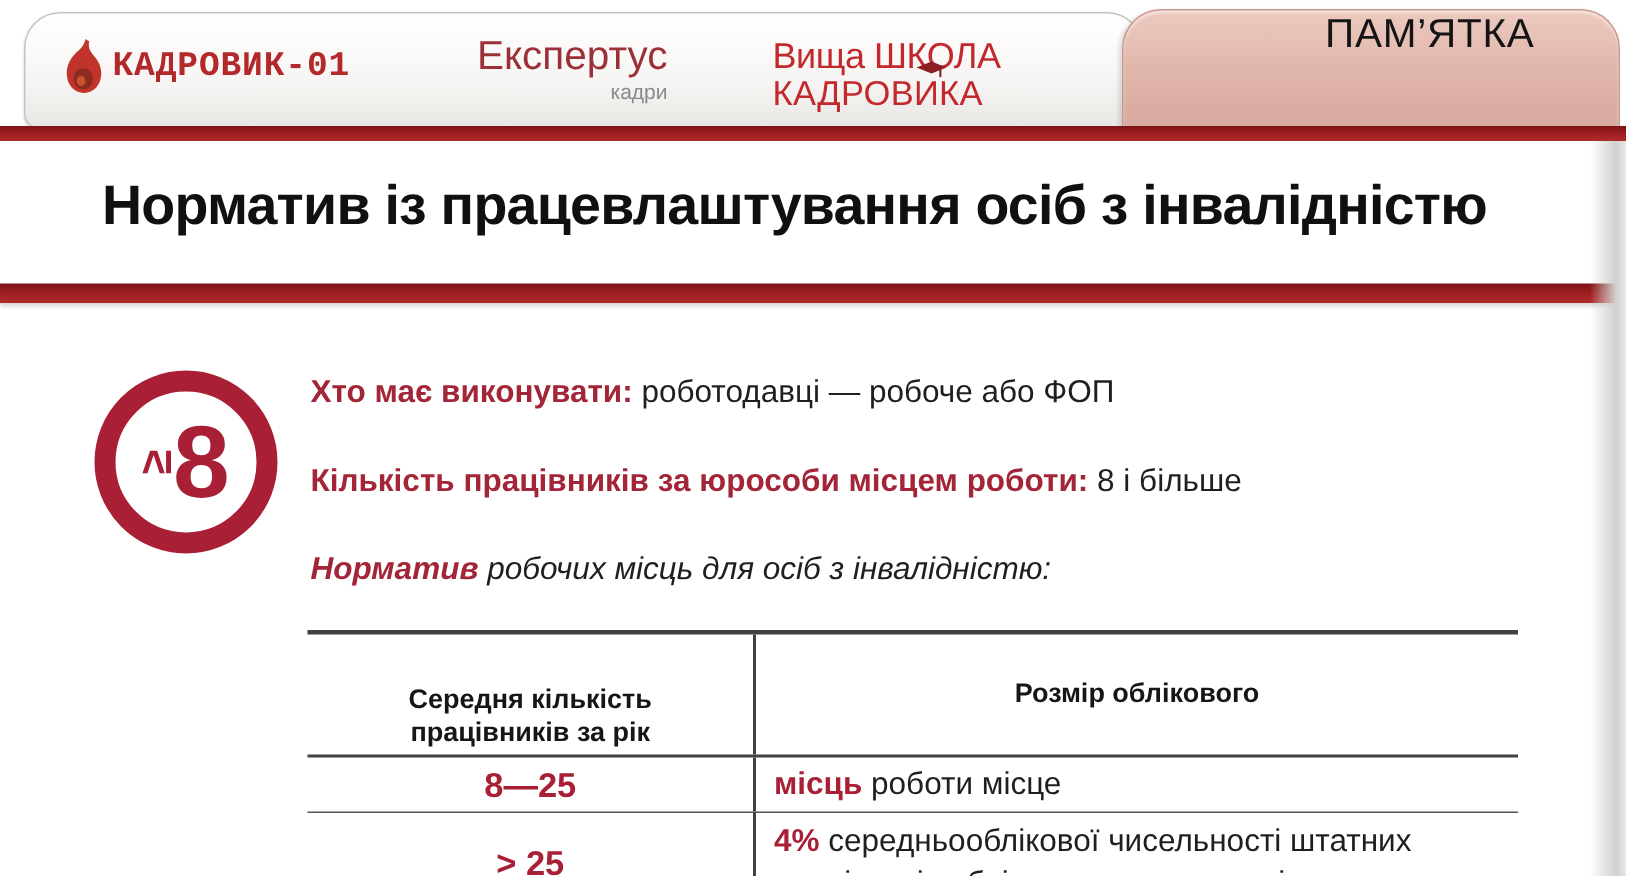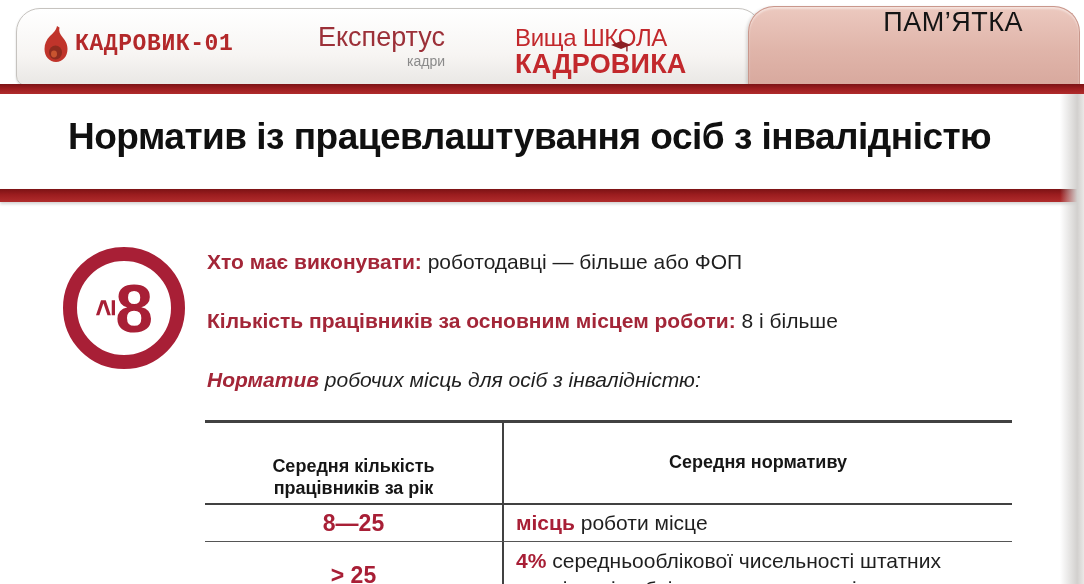--- a/index.html
+++ b/index.html
@@ -19,21 +19,21 @@
   }
   .brand-kadrovik{position:absolute;left:26px;top:16px;display:flex;align-items:center;font-family:Liberation Mono, monospace;}
   .kadrovik-text{
     font-size:23px;font-weight:bold;color:#b3282a;letter-spacing:.6px;margin-left:6px;
   }
   .brand-expertus{position:absolute;left:280px;top:14px;width:148px;text-align:right;}
   .expertus-main{font-size:27px;color:#9c3038;line-height:1.1;}
   .expertus-sub{font-size:14px;color:#8a8a8a;line-height:1.15;}
   .brand-school{position:absolute;left:498px;top:16px;width:170px;line-height:1.05;}
   .school-l1{font-size:24px;color:#c2282c;letter-spacing:-0.3px;}
-  .school-l2{font-size:27px;font-weight:bold;color:#c2282c;letter-spacing:0.2px;position:relative;}
+  .school-l2{font-size:23px;font-weight:normal;color:#c2282c;letter-spacing:0.2px;position:relative;}
   .cap-icon{position:absolute;left:96px;top:-9px;}
   
   .tab{
     position:absolute;left:748px;top:6px;width:332px;height:78px;
     background:linear-gradient(180deg,#ecc9bf 0%,#e0b5aa 55%,#d8a99e 100%);
     border:1px solid #c9978c;border-bottom:none;
     border-radius:26px 26px 0 0;
     display:flex;align-items:flex-start;justify-content:flex-end;
     padding-right:56px;box-sizing:border-box;
     box-shadow:inset 0 2px 2px rgba(255,255,255,.45), -2px 1px 3px rgba(0,0,0,.12);
@@ -152,35 +152,35 @@
 
   <div class="redbar redbar-title"></div>
 
   <div class="badge">
     <span class="badge-geq">≥</span>
     <span class="badge-num">8</span>
   </div>
 
   <div class="fact fact-1">
     <span class="fact-label">Хто має виконувати:</span>
-    <span class="fact-value">роботодавці — більше або ФОП</span>
+    <span class="fact-value">роботодавці — робоче або ФОП</span>
   </div>
   <div class="fact fact-2">
-    <span class="fact-label">Кількість працівників за основним місцем роботи:</span>
+    <span class="fact-label">Кількість працівників за юрособи місцем роботи:</span>
     <span class="fact-value">8 і більше</span>
   </div>
   <div class="fact fact-3">
     <span class="fact-label">Норматив</span>
     <span class="fact-value">робочих місць для осіб з інвалідністю:</span>
   </div>
 
   <div class="norm-table">
     <div class="t-row t-head">
       <div class="t-cell th c1">Середня кількість працівників за рік</div>
-      <div class="t-cell th c2">Середня нормативу</div>
+      <div class="t-cell th c2">Розмір облікового</div>
     </div>
     <div class="t-row t-r1">
       <div class="t-cell range-cell">8—25</div>
       <div class="t-cell c2 norm-cell">
         <span><span class="norm-hl">місць</span>
         <span>роботи місце</span></span>
       </div>
     </div>
     <div class="t-row t-r2">
       <div class="t-cell range-cell">&gt; 25</div>

